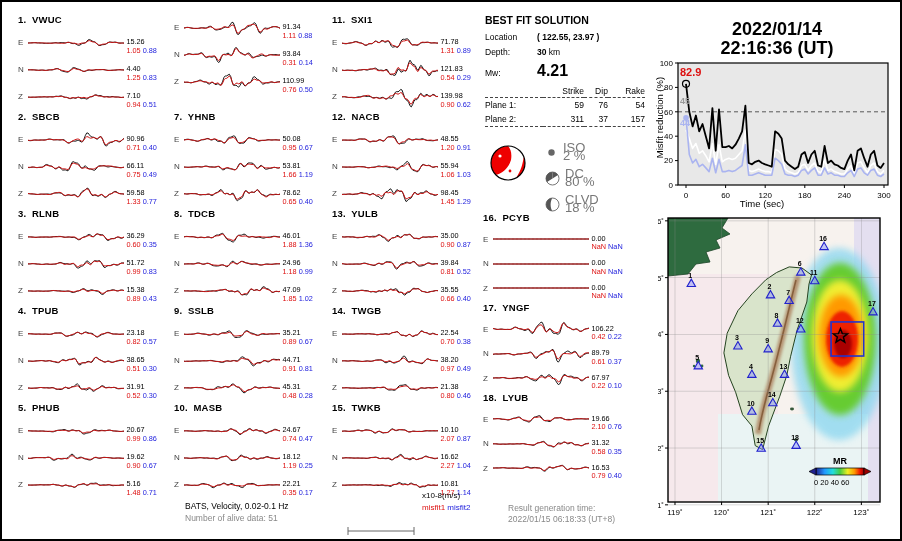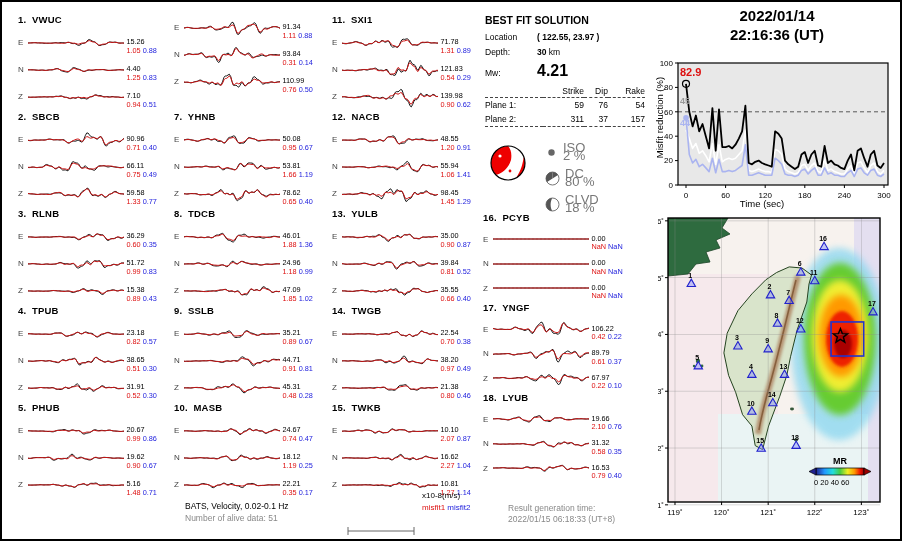--- a/index.html
+++ b/index.html
@@ -35,22 +35,22 @@
   .mech-item .txt{font-size:13px;color:#777;margin-left:5px;line-height:8.5px;}
   
   #footer-left{position:absolute;left:183px;top:499px;font-size:8.5px;}
   #footer-left .l2{color:#888;margin-top:2px;}
   #scalebar{position:absolute;left:344px;top:519px;width:70px;text-align:center;}
   #scalebar .lab{font-size:8.5px;margin-top:1px;}
   #units{position:absolute;left:420px;top:489px;font-size:8px;}
   #units .mlabels{margin-top:3px;}
   #gentime{position:absolute;left:506px;top:501px;font-size:8.5px;color:#888;line-height:11px;}
   
-  #datetime{position:absolute;left:660px;top:4px;width:230px;text-align:center;
-            font-size:15px;font-weight:bold;line-height:19px;}
+  #datetime{position:absolute;left:660px;top:18px;width:230px;text-align:center;
+            font-size:18px;font-weight:bold;line-height:19px;}
   
   #misfit{position:absolute;left:648px;top:55px;}
   #ylab{position:absolute;left:577px;top:110px;width:160px;text-align:center;font-size:9.5px;
         transform:rotate(-90deg);transform-origin:center;}
   #xlab{position:absolute;left:700px;top:196px;width:120px;text-align:center;font-size:9.5px;}
   
   #map{position:absolute;left:656px;top:212px;}
   svg text{font-family:"Liberation Sans","DejaVu Sans",sans-serif;}
 </style>
 </head>
@@ -664,21 +664,21 @@
   <div class="st-row">
     <span class="comp">N</span>
     <svg class="wf" width="96" height="26" viewBox="0 0 96 26">
               <path d="M0.0,13.0 L1.3,13.0 L2.7,13.1 L4.0,13.2 L5.3,13.2 L6.7,13.1 L8.0,13.1 L9.3,13.2 L10.7,13.2 L12.0,13.1 L13.3,12.9 L14.7,12.7 L16.0,12.6 L17.3,12.6 L18.7,12.7 L20.0,12.7 L21.3,12.7 L22.7,12.9 L24.0,13.3 L25.3,13.6 L26.7,13.7 L28.0,13.6 L29.3,13.4 L30.7,13.3 L32.0,13.2 L33.3,13.0 L34.7,12.5 L36.0,12.1 L37.3,12.0 L38.7,12.3 L40.0,12.7 L41.3,12.8 L42.7,12.7 L44.0,12.6 L45.3,13.0 L46.7,13.5 L48.0,13.7 L49.3,13.5 L50.7,13.3 L52.0,13.8 L53.3,14.9 L54.7,15.8 L56.0,15.5 L57.3,14.1 L58.7,12.7 L60.0,11.8 L61.3,11.1 L62.7,9.9 L64.0,8.2 L65.3,7.4 L66.7,8.7 L68.0,11.6 L69.3,14.5 L70.7,16.1 L72.0,16.6 L73.3,17.0 L74.7,17.7 L76.0,17.6 L77.3,15.9 L78.7,13.2 L80.0,11.0 L81.3,10.4 L82.7,11.0 L84.0,11.6 L85.3,11.5 L86.7,11.2 L88.0,11.6 L89.3,12.6 L90.7,13.3 L92.0,13.2 L93.3,12.7 L94.7,12.6 L96.0,13.1" fill="none" stroke="#000000" stroke-width="0.9"></path>
               <path d="M0.0,13.0 L1.3,13.0 L2.7,13.0 L4.0,13.0 L5.3,13.0 L6.7,13.0 L8.0,13.0 L9.3,13.1 L10.7,13.1 L12.0,13.1 L13.3,12.9 L14.7,12.8 L16.0,12.6 L17.3,12.7 L18.7,12.7 L20.0,12.8 L21.3,12.9 L22.7,13.1 L24.0,13.4 L25.3,13.7 L26.7,13.8 L28.0,13.6 L29.3,13.4 L30.7,13.3 L32.0,13.3 L33.3,13.1 L34.7,12.7 L36.0,12.6 L37.3,12.7 L38.7,12.7 L40.0,12.6 L41.3,12.4 L42.7,12.2 L44.0,12.1 L45.3,12.2 L46.7,12.5 L48.0,12.9 L49.3,13.2 L50.7,13.1 L52.0,13.2 L53.3,13.7 L54.7,14.4 L56.0,14.4 L57.3,13.4 L58.7,12.4 L60.0,12.2 L61.3,12.4 L62.7,11.9 L64.0,10.5 L65.3,9.6 L66.7,10.5 L68.0,12.6 L69.3,14.4 L70.7,15.3 L72.0,15.8 L73.3,16.4 L74.7,17.0 L76.0,16.8 L77.3,15.2 L78.7,13.1 L80.0,11.5 L81.3,10.9 L82.7,11.1 L84.0,11.5 L85.3,11.6 L86.7,11.6 L88.0,11.9 L89.3,12.5 L90.7,13.0 L92.0,13.0 L93.3,12.7 L94.7,12.5 L96.0,12.9" fill="none" stroke="#cc1111" stroke-width="1"></path>
             </svg>
     <span class="nums">
       <span class="amp">55.94</span>
       <span class="mrow">
         <span class="m1">1.06</span>
-        <span class="m2">1.41</span>
+        <span class="m2">1.03</span>
       </span>
     </span>
   </div>
 
   <div class="st-row">
     <span class="comp">Z</span>
     <svg class="wf" width="96" height="26" viewBox="0 0 96 26">
               <path d="M0.0,13.4 L1.3,13.3 L2.7,13.3 L4.0,13.4 L5.3,13.2 L6.7,13.1 L8.0,13.1 L9.3,13.4 L10.7,13.6 L12.0,13.4 L13.3,13.1 L14.7,13.0 L16.0,12.8 L17.3,12.3 L18.7,11.6 L20.0,11.6 L21.3,12.0 L22.7,12.3 L24.0,12.4 L25.3,12.6 L26.7,13.3 L28.0,13.7 L29.3,13.2 L30.7,12.5 L32.0,12.8 L33.3,14.1 L34.7,15.1 L36.0,15.3 L37.3,16.0 L38.7,17.5 L40.0,17.8 L41.3,15.5 L42.7,12.4 L44.0,10.8 L45.3,10.5 L46.7,9.4 L48.0,7.8 L49.3,8.4 L50.7,11.1 L52.0,12.6 L53.3,10.9 L54.7,8.8 L56.0,9.0 L57.3,10.4 L58.7,10.5 L60.0,10.4 L61.3,13.0 L62.7,17.7 L64.0,20.5 L65.3,19.8 L66.7,18.1 L68.0,17.6 L69.3,16.8 L70.7,14.2 L72.0,11.6 L73.3,11.4 L74.7,12.9 L76.0,13.5 L77.3,12.5 L78.7,11.7 L80.0,11.9 L81.3,11.8 L82.7,10.7 L84.0,9.8 L85.3,10.3 L86.7,11.8 L88.0,12.8 L89.3,13.1 L90.7,13.5 L92.0,14.2 L93.3,14.4 L94.7,13.9 L96.0,13.3" fill="none" stroke="#000000" stroke-width="0.9"></path>
               <path d="M0.0,13.5 L1.3,13.4 L2.7,13.3 L4.0,13.3 L5.3,13.1 L6.7,13.0 L8.0,12.9 L9.3,13.1 L10.7,13.2 L12.0,13.1 L13.3,13.1 L14.7,13.0 L16.0,12.8 L17.3,12.5 L18.7,12.1 L20.0,12.2 L21.3,12.5 L22.7,12.6 L24.0,12.6 L25.3,12.9 L26.7,13.7 L28.0,14.1 L29.3,13.5 L30.7,12.8 L32.0,13.1 L33.3,14.0 L34.7,14.3 L36.0,13.8 L37.3,13.8 L38.7,14.8 L40.0,15.3 L41.3,14.0 L42.7,11.9 L44.0,11.1 L45.3,11.6 L46.7,11.8 L48.0,11.2 L49.3,11.5 L50.7,12.9 L52.0,13.5 L53.3,12.2 L54.7,10.3 L56.0,9.7 L57.3,10.0 L58.7,9.9 L60.0,10.2 L61.3,12.5 L62.7,16.0 L64.0,17.9 L65.3,17.5 L66.7,16.6 L68.0,16.5 L69.3,15.9 L70.7,13.9 L72.0,11.9 L73.3,11.9 L74.7,13.2 L76.0,13.7 L77.3,13.0 L78.7,12.3 L80.0,12.4 L81.3,12.4 L82.7,11.5 L84.0,10.7 L85.3,10.9 L86.7,11.8 L88.0,12.6 L89.3,12.9 L90.7,13.2 L92.0,13.7 L93.3,13.9 L94.7,13.7 L96.0,13.4" fill="none" stroke="#cc1111" stroke-width="1"></path>
             </svg>

